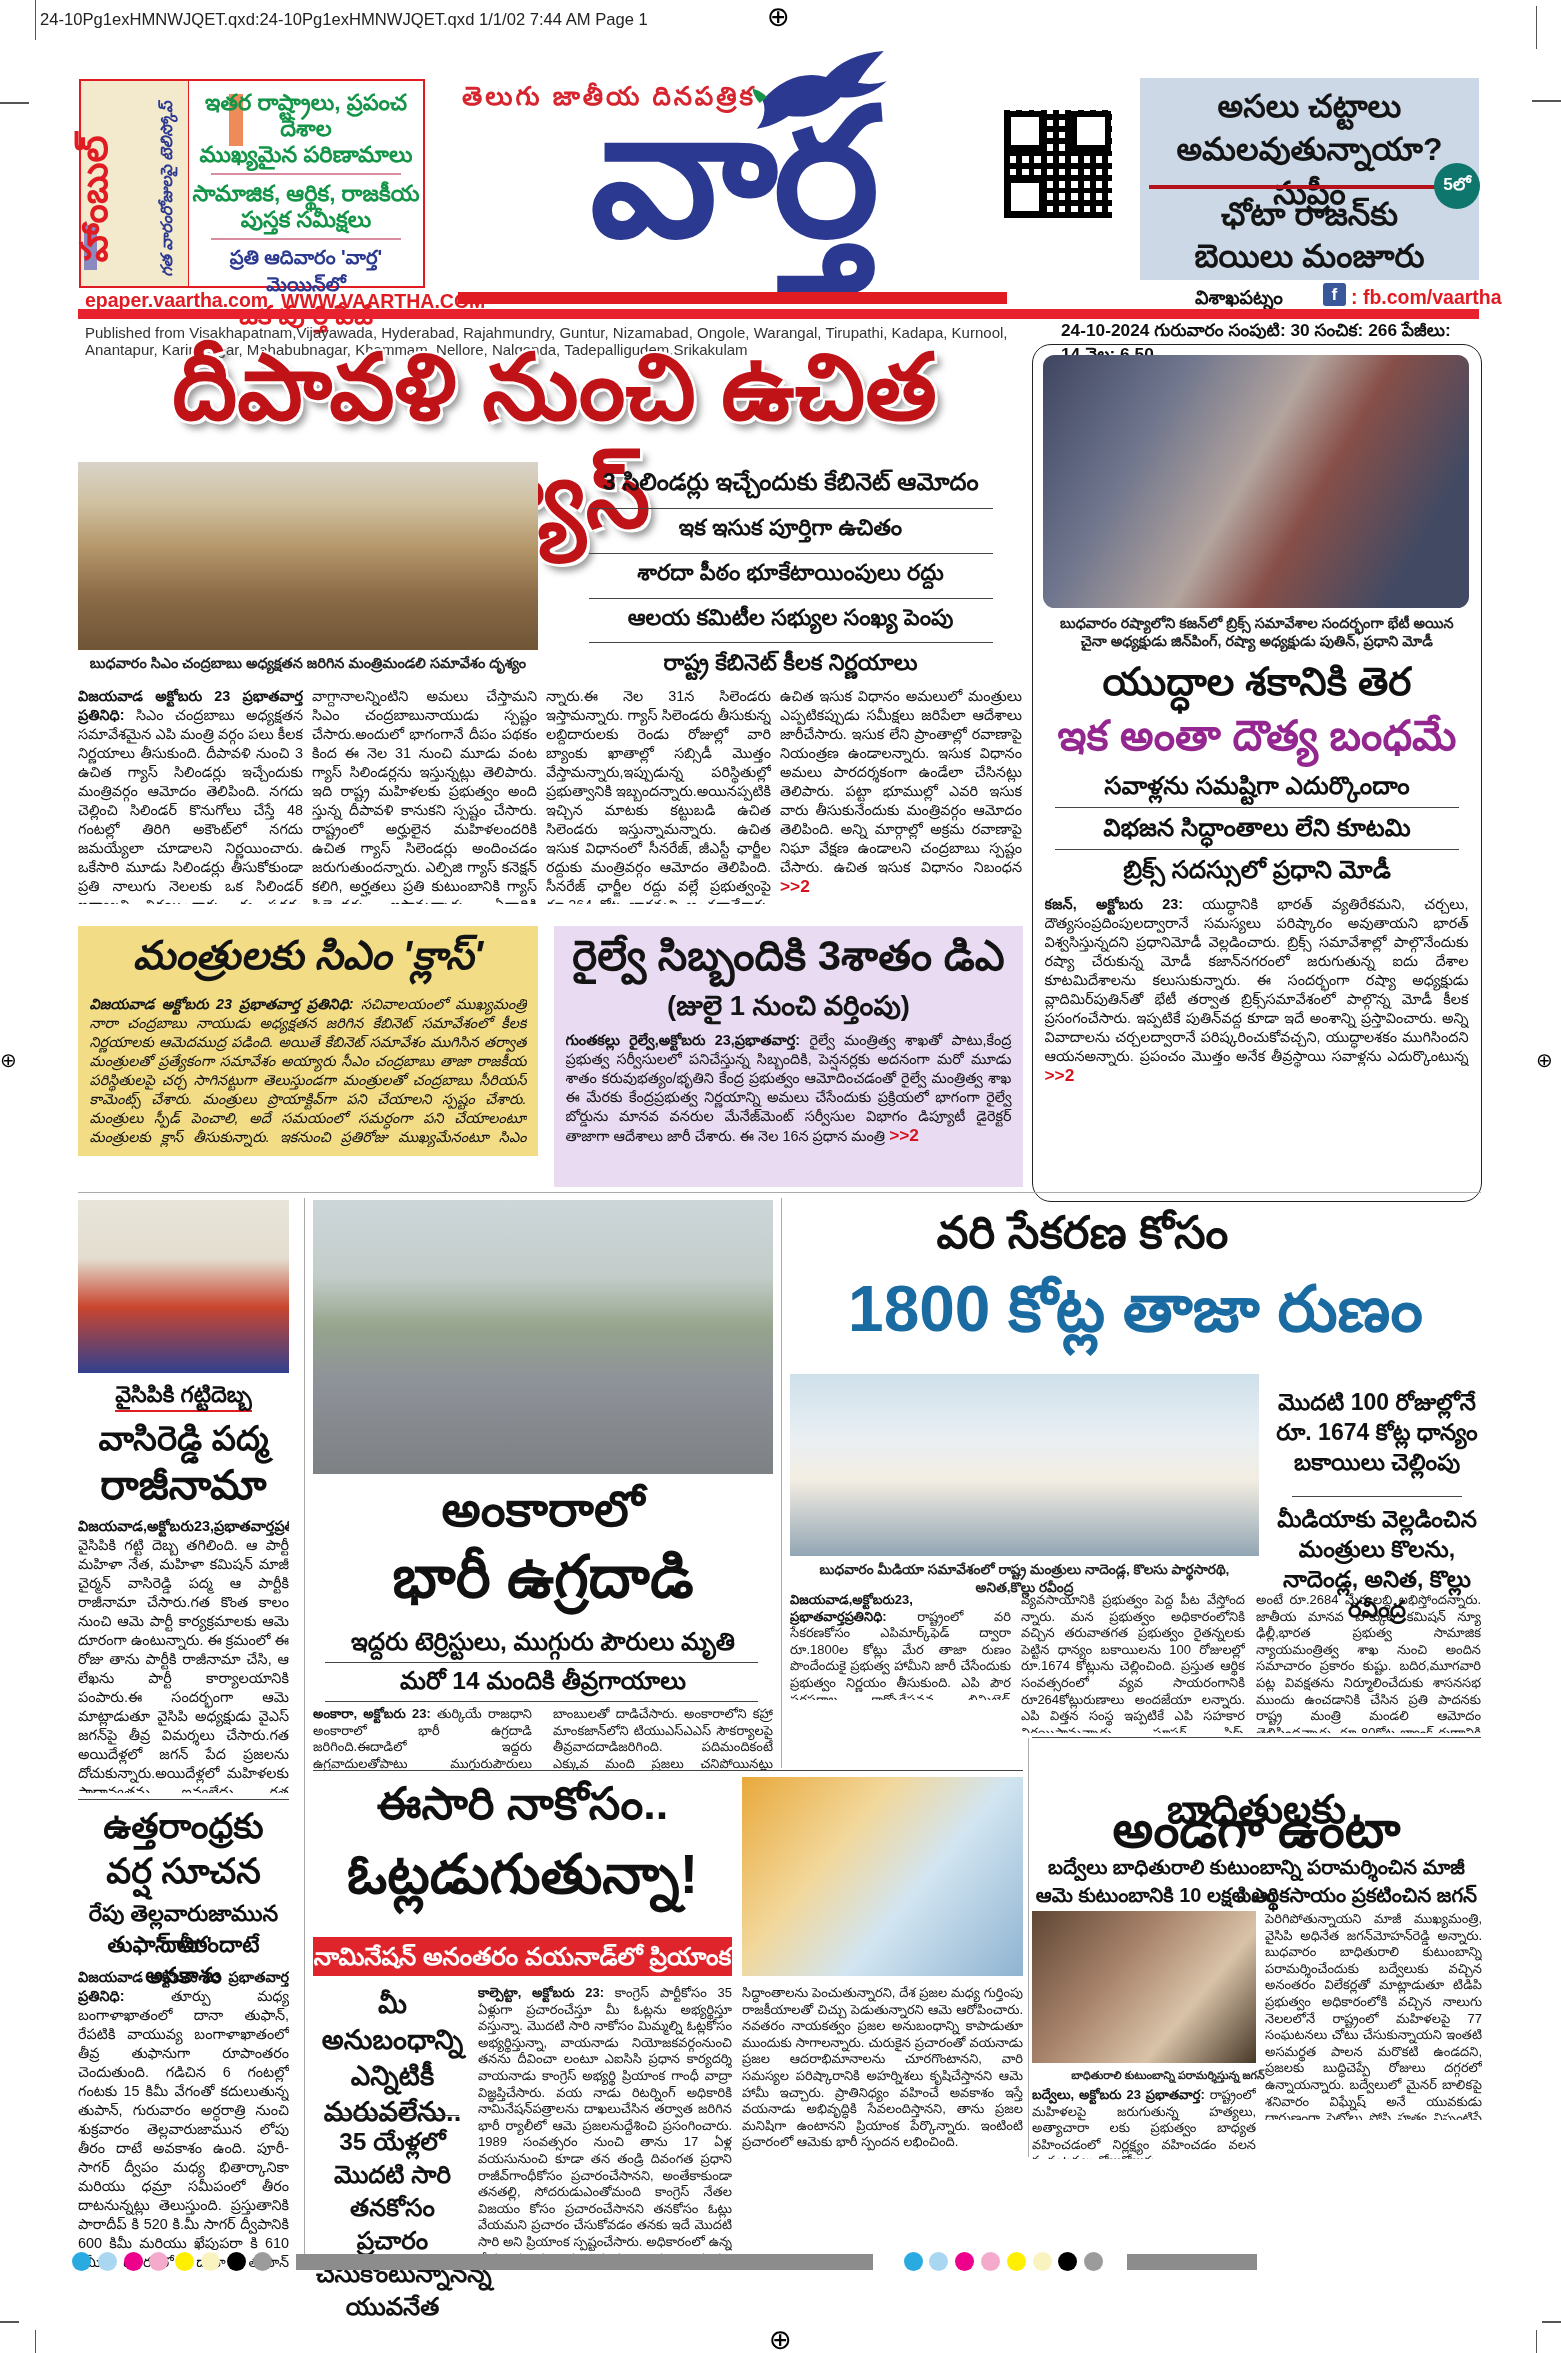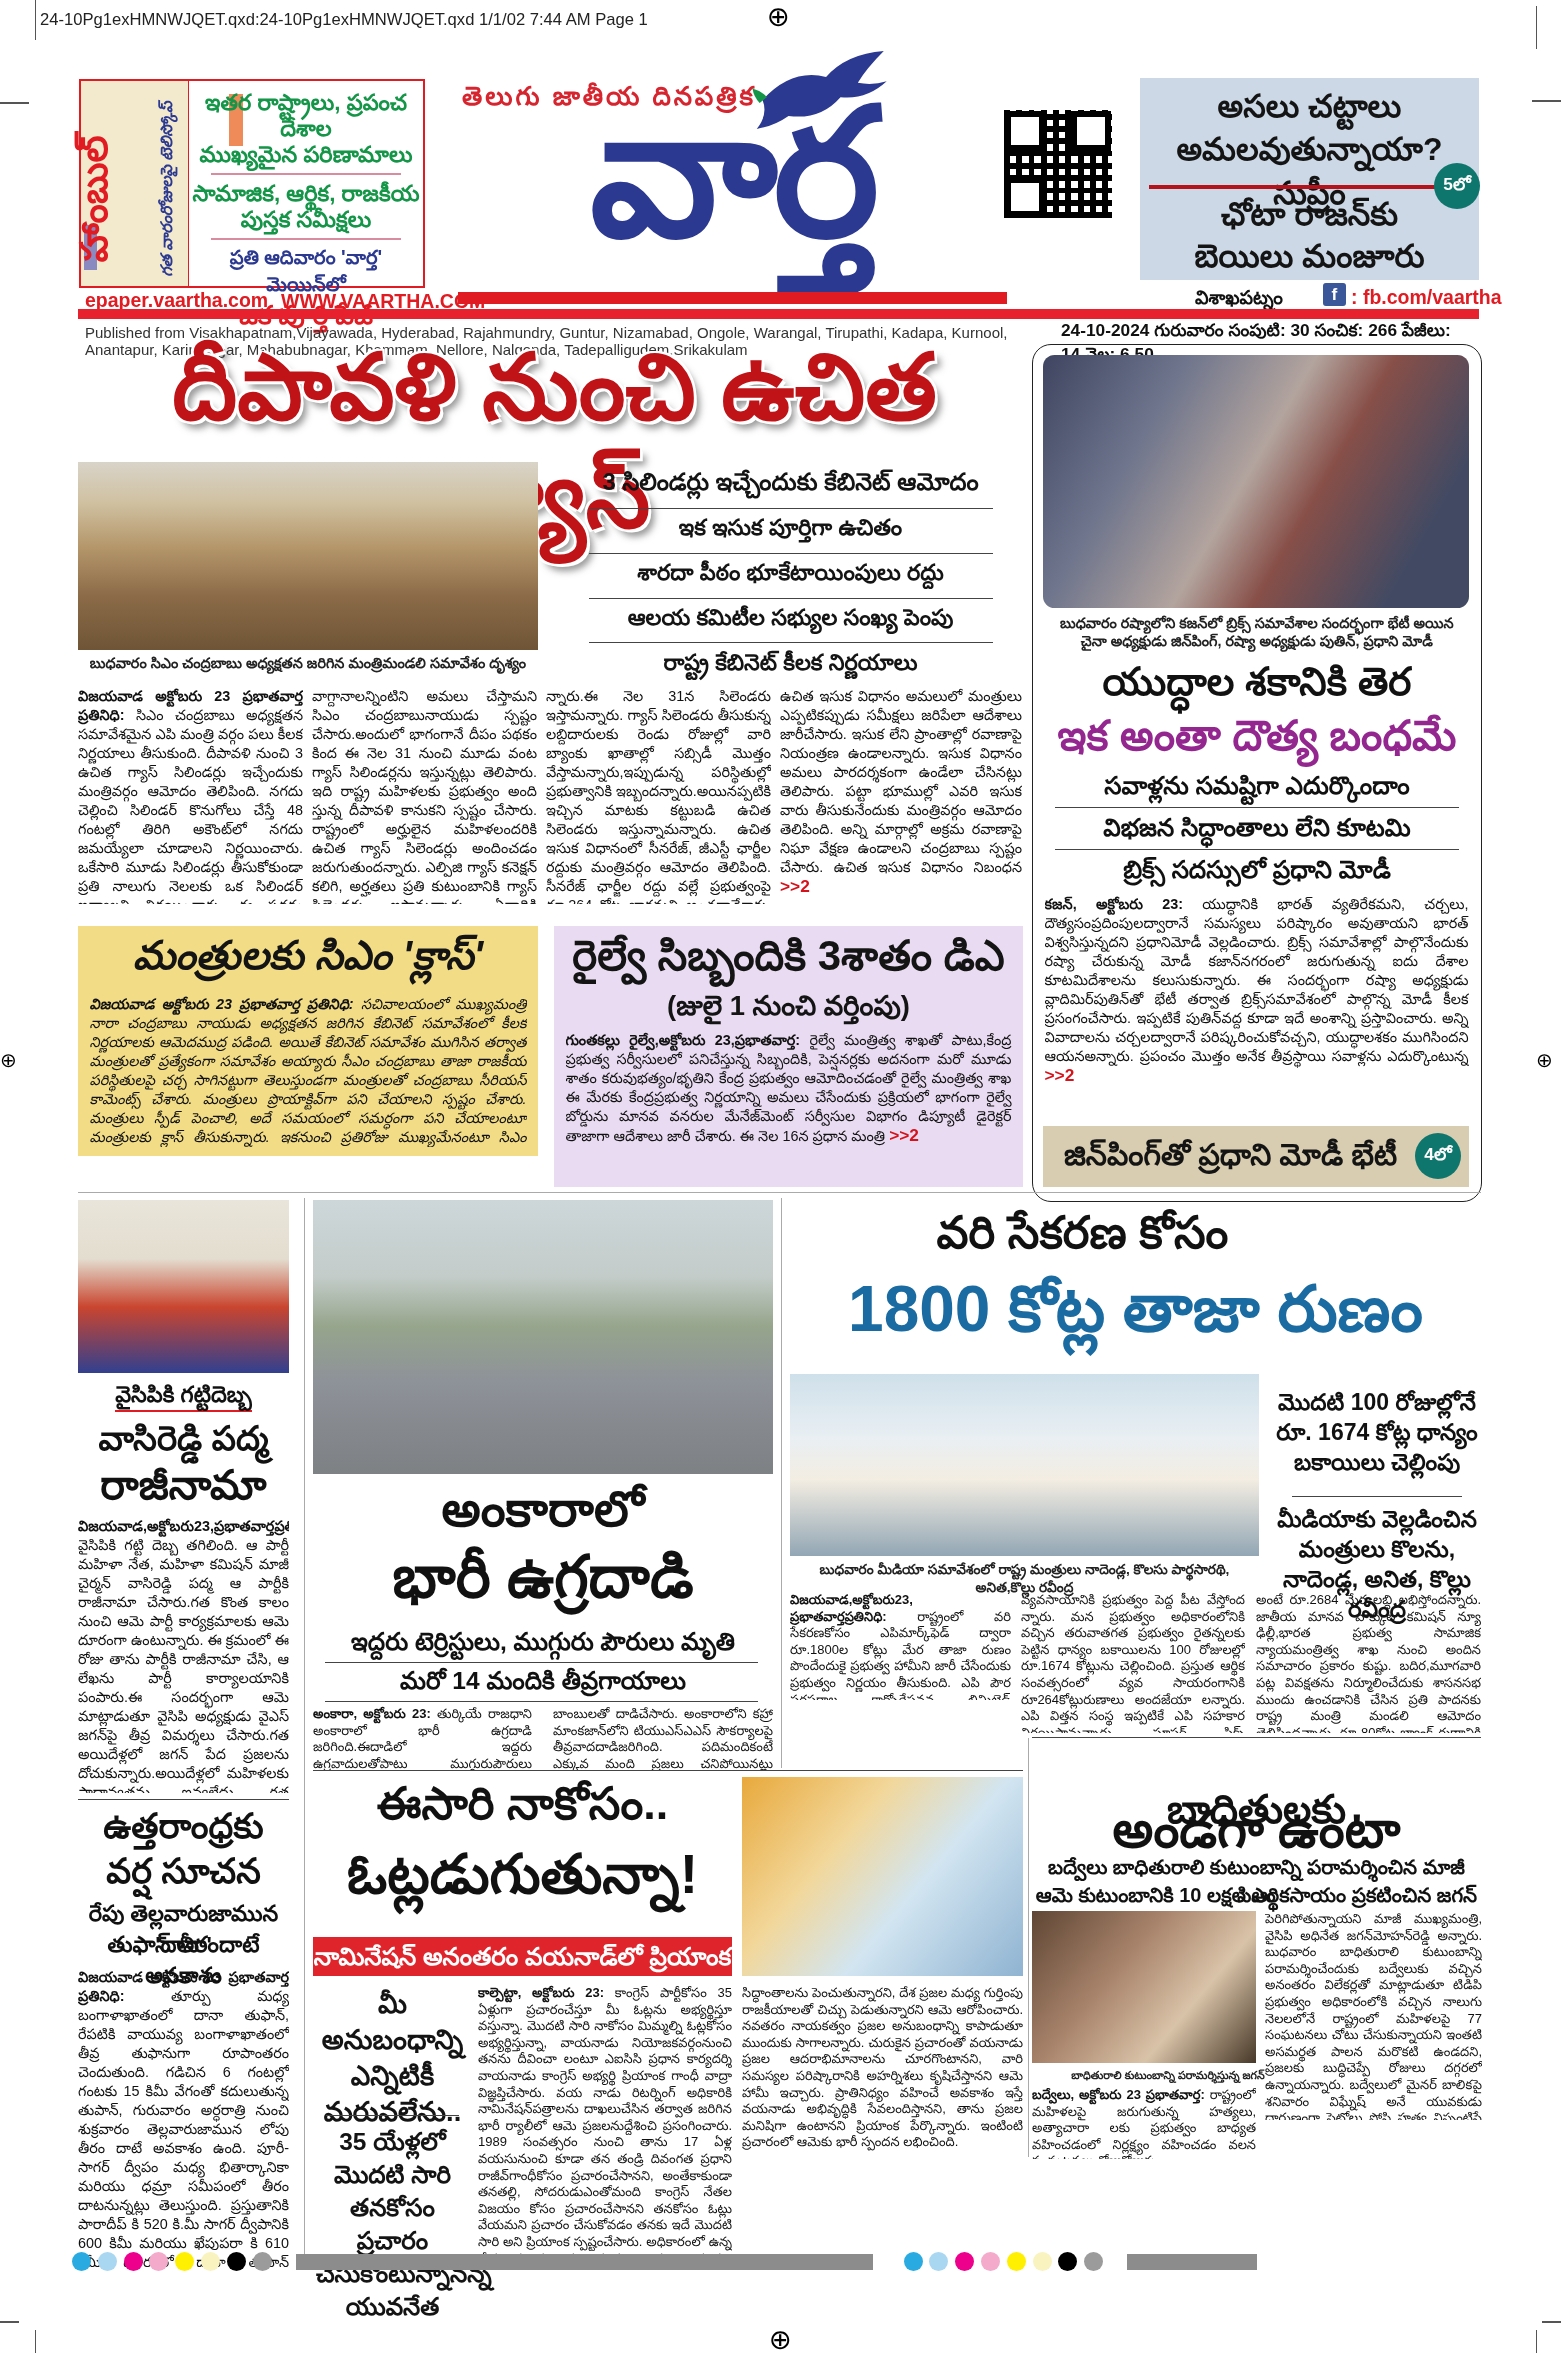--- a/index.html
+++ b/index.html
@@ -148,24 +148,20 @@
     <div class="abs bold ctr" style="left:0;top:427px;width:100%;font-size:24.5px;">సవాళ్లను సమష్టిగా ఎదుర్కొందాం</div>
     <div class="abs rule" style="left:21.7px;top:462px;width:404px;height:0.7px;"></div>
     <div class="abs bold ctr" style="left:0;top:469px;width:100%;font-size:24.5px;">విభజన సిద్ధాంతాలు లేని కూటమి</div>
     <div class="abs rule" style="left:21.7px;top:504px;width:404px;height:0.7px;"></div>
     <div class="abs bold ctr" style="left:0;top:511px;width:100%;font-size:24.5px;">బ్రిక్స్ సదస్సులో ప్రధాని మోడీ</div>
     <div class="abs body-txt" style="left:11.5px;top:550px;width:424px;height:221px;">
       <span class="byline">కజన్, అక్టోబరు 23:</span>
       <span>యుద్ధానికి భారత్ వ్యతిరేకమని, చర్చలు, దౌత్యసంప్రదింపులద్వారానే సమస్యలు పరిష్కారం అవుతాయని భారత్ విశ్వసిస్తున్నదని ప్రధానిమోడీ వెల్లడించారు. బ్రిక్స్ సమావేశాల్లో పాల్గొనేందుకు రష్యా చేరుకున్న మోడీ కజాన్‌నగరంలో జరుగుతున్న ఐదు దేశాల కూటమిదేశాలను కలుసుకున్నారు. ఈ సందర్భంగా రష్యా అధ్యక్షుడు వ్లాదిమిర్‌పుతిన్‌తో భేటీ తర్వాత బ్రిక్స్‌సమావేశంలో పాల్గొన్న మోడీ కీలక ప్రసంగంచేసారు. ఇప్పటికే పుతిన్‌వద్ద కూడా ఇదే అంశాన్ని ప్రస్తావించారు. అన్ని వివాదాలను చర్చలద్వారానే పరిష్కరించుకోవచ్చని, యుద్ధాలశకం ముగిసిందని ఆయనఅన్నారు. ప్రపంచం మొత్తం అనేక తీవ్రస్థాయి సవాళ్లను ఎదుర్కొంటున్న</span>
       <span class="cont">&gt;&gt;2</span>
     </div>
-    <div class="abs" id="tan-box" style="left:10px;top:781px;width:426px;height:61px;">
-      <div class="abs box-head" style="left:0;top:11.5px;width:375px;font-size:30px;">జిన్‌పింగ్‌తో ప్రధాని మోడీ భేటీ</div>
-      <div class="abs badge" style="left:372px;top:7.2px;width:46px;height:46px;font-size:17.3px;">4లో</div>
-    </div>
   </div>
 
   <div class="abs photo" id="ph-cabinet" style="left:78px;top:462px;width:460px;height:188px;"></div>
   <div class="abs caption" style="left:78px;top:654px;width:460px;">బుధవారం సిఎం చంద్రబాబు అధ్యక్షతన జరిగిన మంత్రిమండలి సమావేశం దృశ్యం</div>
   <div class="abs" style="left:556px;top:462px;width:469px;height:196px;">
     <div class="bullet" style="font-size:24px;padding-top:5.8px;">3 సిలిండర్లు ఇచ్చేందుకు కేబినెట్ ఆమోదం</div>
     <div class="rule" style="width:404px;margin:6.5px auto;height:0.7px;"></div>
     <div class="bullet" style="font-size:22.4px;">ఇక ఇసుక పూర్తిగా ఉచితం</div>
     <div class="rule" style="width:404px;margin:6.5px auto;height:0.7px;"></div>
     <div class="bullet" style="font-size:22.4px;">శారదా పీఠం భూకేటాయింపులు రద్దు</div>

